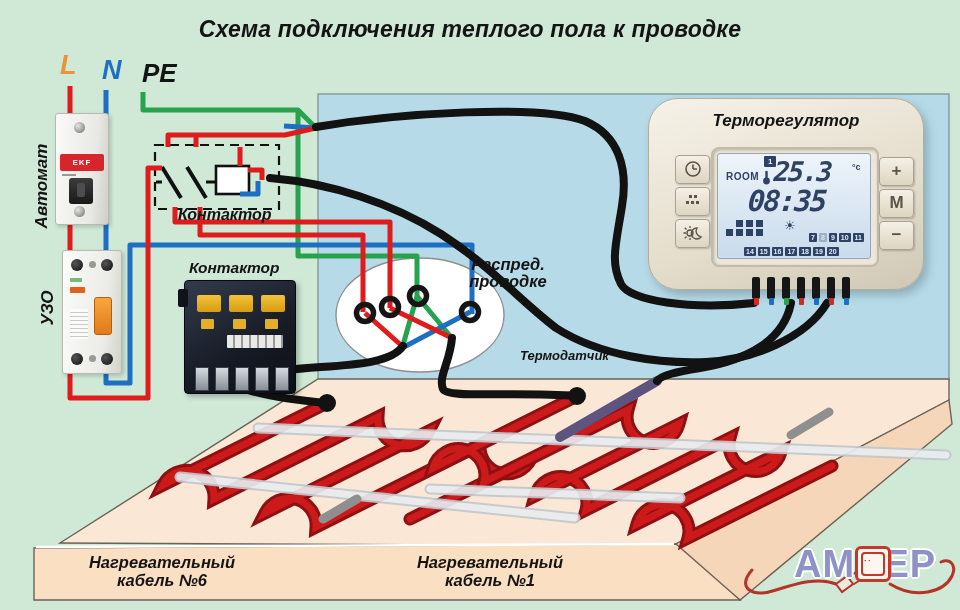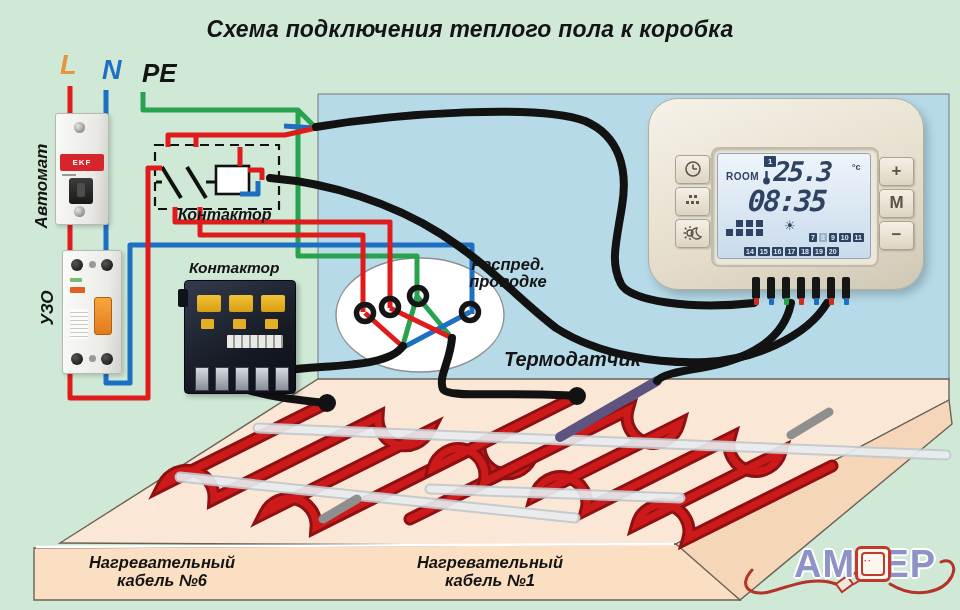--- a/index.html
+++ b/index.html
@@ -12,21 +12,21 @@
   .vlbl{transform:rotate(-90deg);transform-origin:center center;text-align:center;}
   #title{left:0;right:20px;top:16px;text-align:center;font-size:23px;letter-spacing:.2px;}
   #lbl-L{left:60px;top:50px;font-size:27px;color:#e8953a;}
   #lbl-N{left:102px;top:55px;font-size:27px;color:#1f6fc4;}
   #lbl-PE{left:142px;top:58px;font-size:26px;color:#141414;}
   #lbl-breaker{left:-18px;top:176px;width:120px;font-size:17px;}
   #lbl-rcd{left:18px;top:298px;width:60px;font-size:17px;}
   #lbl-cont-schem{left:178px;top:206px;font-size:16px;}
   #lbl-cont-photo{left:189px;top:259px;font-size:15.5px;}
   #lbl-jbox{left:458px;top:256px;font-size:16.5px;line-height:17px;text-align:center;white-space:normal;width:100px;}
-  #lbl-sensor{left:504px;top:348px;font-size:20px;}
+  #lbl-sensor{left:520px;top:348px;font-size:13px;}
   #lbl-cable1{left:62px;top:553px;width:200px;text-align:center;font-size:16.5px;line-height:18px;white-space:normal;}
   #lbl-cable2{left:390px;top:553px;width:200px;text-align:center;font-size:16.5px;line-height:18px;white-space:normal;}
 
   
   #breaker{position:absolute;left:55px;top:113px;width:52px;height:110px;background:linear-gradient(95deg,#fafaf8,#e8e8e4 70%,#cfcfc9);border:1px solid #b9b9b2;border-radius:3px;box-shadow:2px 2px 4px rgba(0,0,0,.18);}
   #breaker .screw{position:absolute;left:18px;width:11px;height:11px;border-radius:50%;background:radial-gradient(circle at 35% 35%,#e5e5e5,#6e6e68);}
   #breaker .band{position:absolute;left:4px;right:4px;top:40px;height:17px;background:#d6252b;border-radius:2px;color:#fff;font-size:8px;font-weight:bold;text-align:center;line-height:17px;letter-spacing:1px;}
   #breaker .toggle{position:absolute;left:13px;top:64px;width:24px;height:26px;background:linear-gradient(#3c3c3c,#191919);border-radius:3px;}
   #breaker .toggle:after{content:"";position:absolute;left:8px;top:5px;width:8px;height:14px;background:#4d4d4d;border-radius:2px;}
   #breaker .tick{position:absolute;left:6px;top:60px;width:14px;height:2px;background:#999;}
@@ -147,21 +147,21 @@
   </g>
 
   <g fill="none" stroke="#b5342a" stroke-width="3" stroke-linecap="round">
     <path d="M752,570 C736,588 752,598 776,590 C798,583 818,577 836,584"></path>
     <path d="M890,584 C916,600 944,592 952,576 C957,565 950,558 941,562"></path>
     <path d="M836,584 l11,-8 l6,8 l-11,8 z" fill="#efe9db" stroke-width="2"></path>
     <path d="M850,577 L857,571 M854,584 L862,579" stroke-width="2"></path>
   </g>
 </svg>
 
-<div class="lbl" id="title">Схема подключения теплого пола к коробка</div>
+<div class="lbl" id="title">Схема подключения теплого пола к проводке</div>
 <div class="lbl" id="lbl-L">L</div>
 <div class="lbl" id="lbl-N">N</div>
 <div class="lbl" id="lbl-PE">PE</div>
 <div class="lbl vlbl" id="lbl-breaker">Автомат</div>
 <div class="lbl vlbl" id="lbl-rcd">УЗО</div>
 <div class="lbl" id="lbl-cont-schem">Контактор</div>
 <div class="lbl" id="lbl-cont-photo">Контактор</div>
 <div class="lbl" id="lbl-jbox">Распред. проводке</div>
 <div class="lbl" id="lbl-sensor">Термодатчик</div>
 <div class="lbl" id="lbl-cable1">Нагревательный кабель №6</div>
@@ -198,20 +198,21 @@
   <div class="pad2" style="left:80px"></div>
   <div class="strip"></div>
   <div class="tooth" style="left:10px"></div>
   <div class="tooth" style="left:30px"></div>
   <div class="tooth" style="left:50px"></div>
   <div class="tooth" style="left:70px"></div>
   <div class="tooth" style="left:90px"></div>
 </div>
 
 <div id="thermostat">
+  <div class="tlabel">Терморегулятор</div>
 
   <div class="sbtn" style="left:26px;top:56px">
     <svg width="18" height="18" viewBox="0 0 18 18" style="margin-top:4px">
       <circle cx="9" cy="9" r="7" fill="none" stroke="#5a5548" stroke-width="1.6"></circle>
       <path d="M9,9 L9,4.5 M9,9 L13,9" stroke="#5a5548" stroke-width="1.6" fill="none"></path>
     </svg>
   </div>
   <div class="sbtn" style="left:26px;top:88px">
     <svg width="18" height="18" viewBox="0 0 18 18" style="margin-top:5px">
       <g fill="#5a5548">

